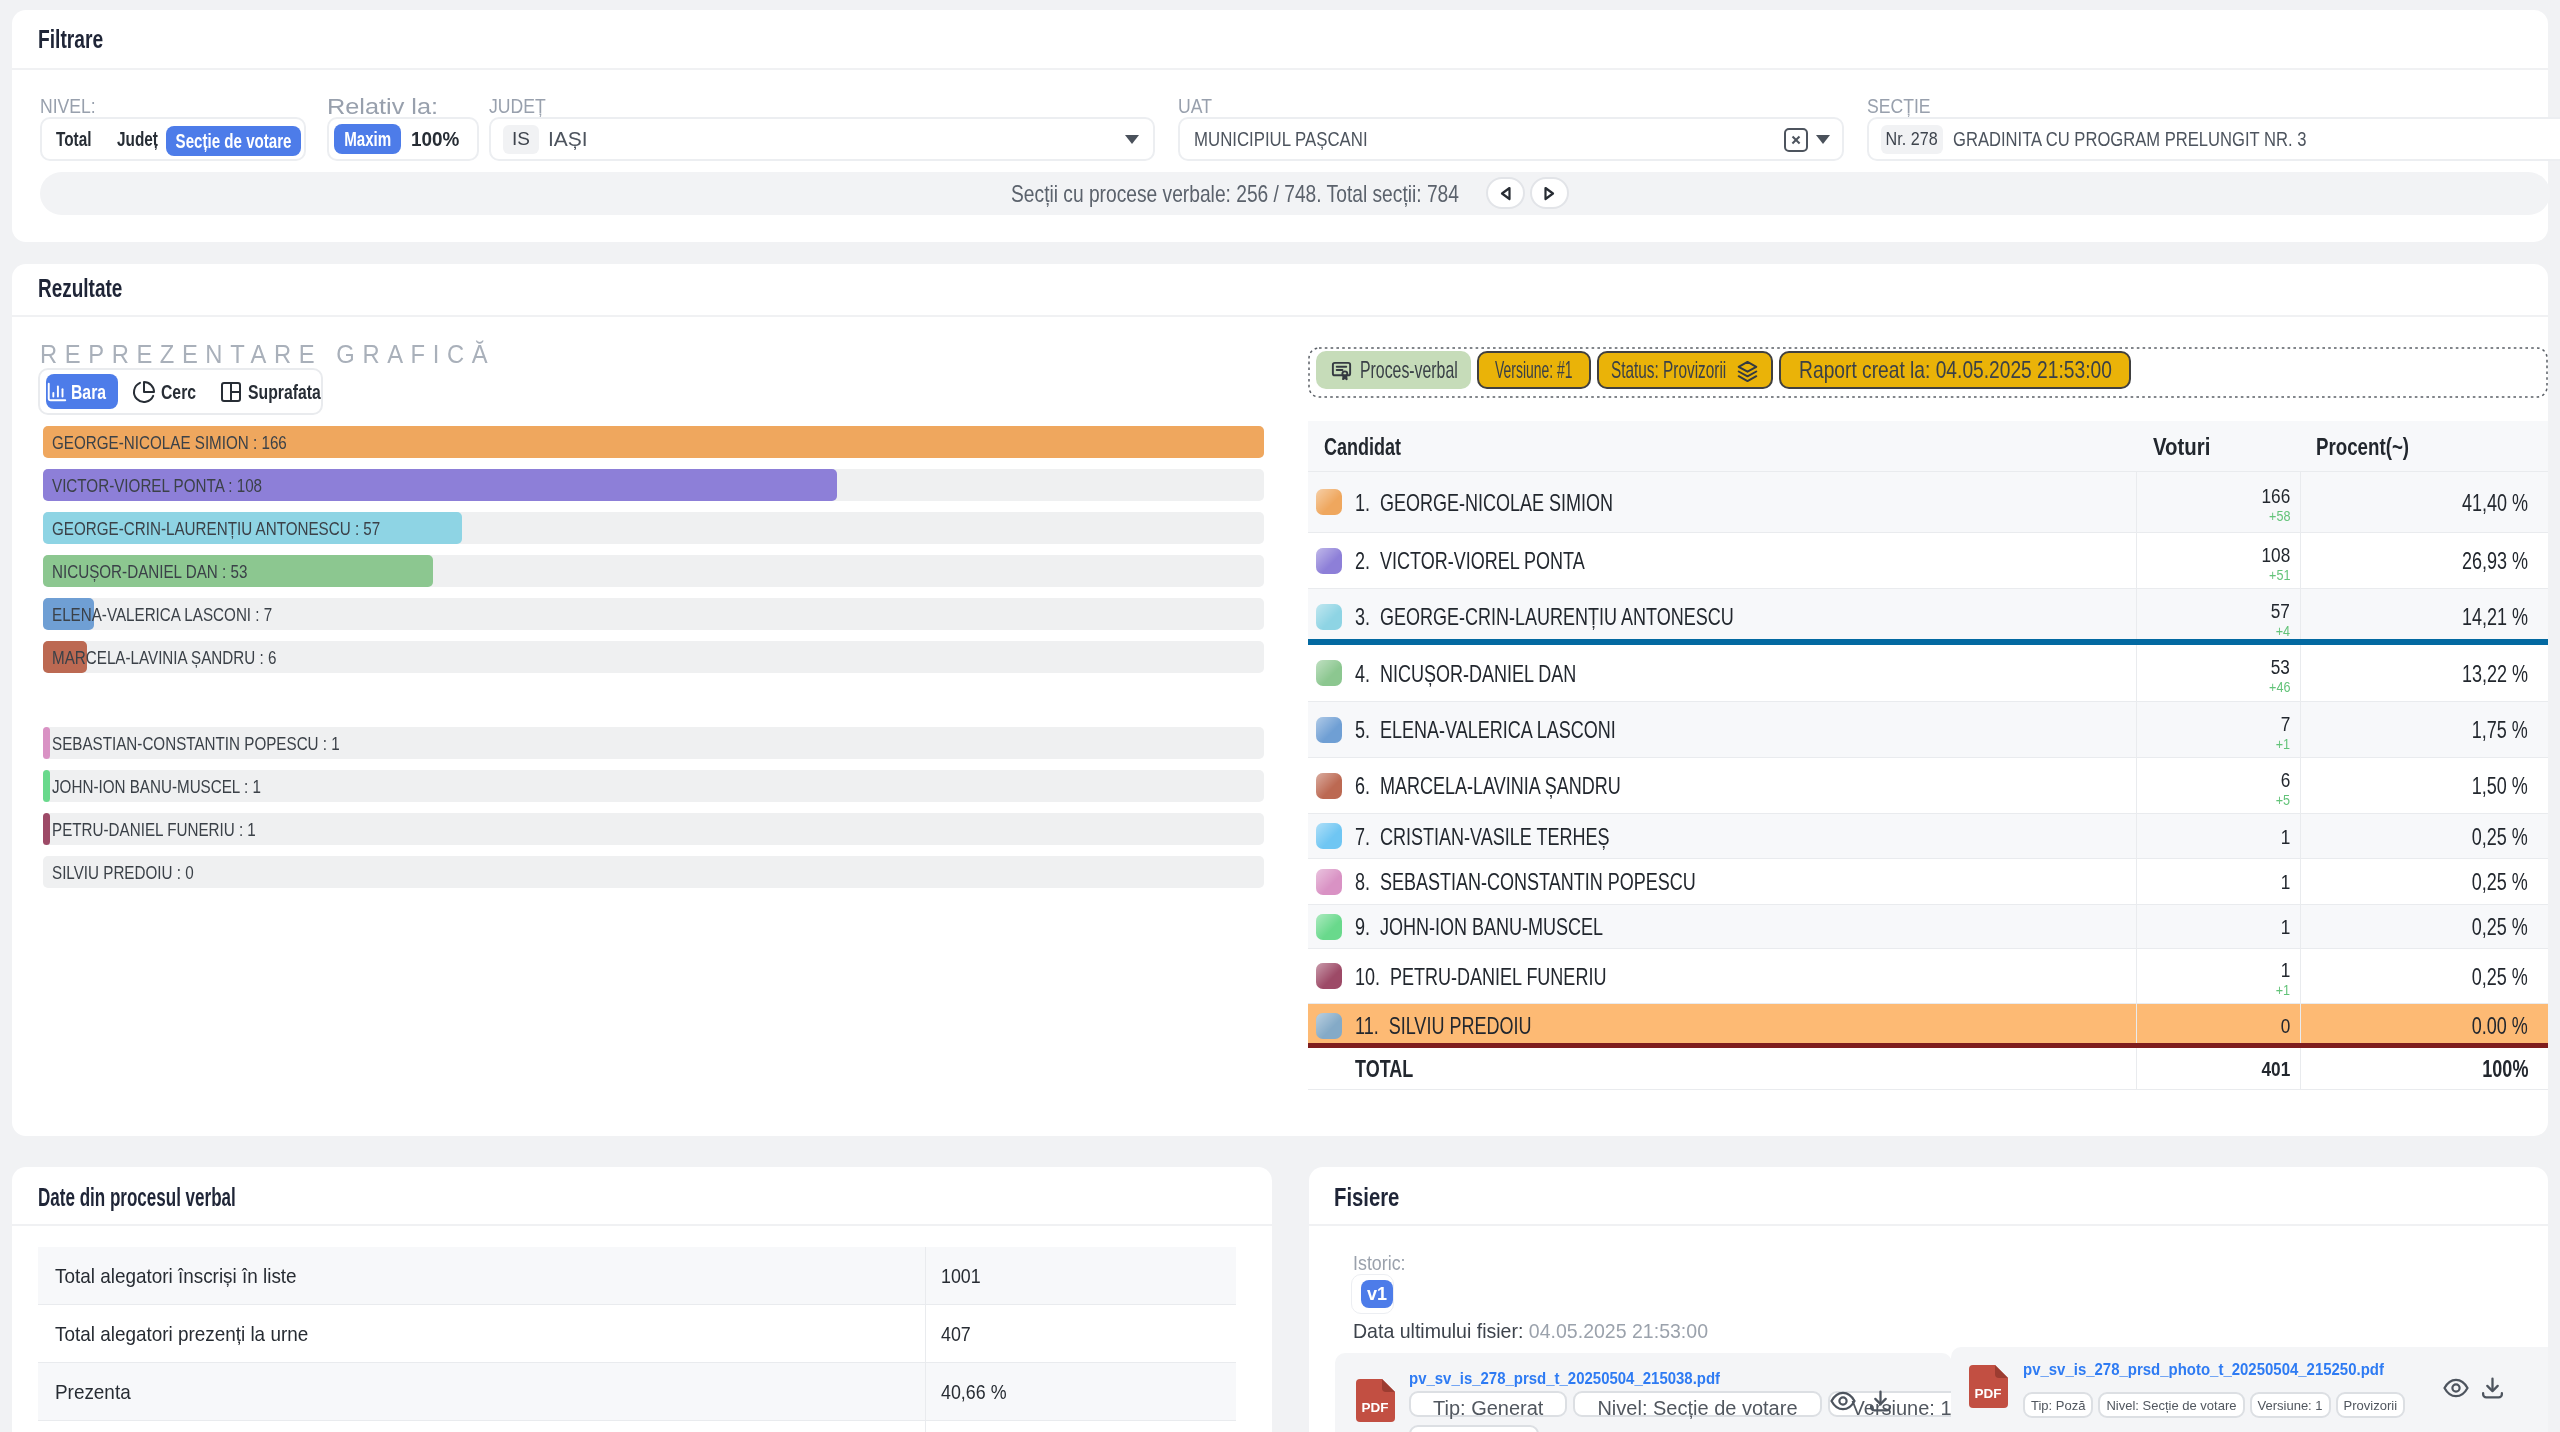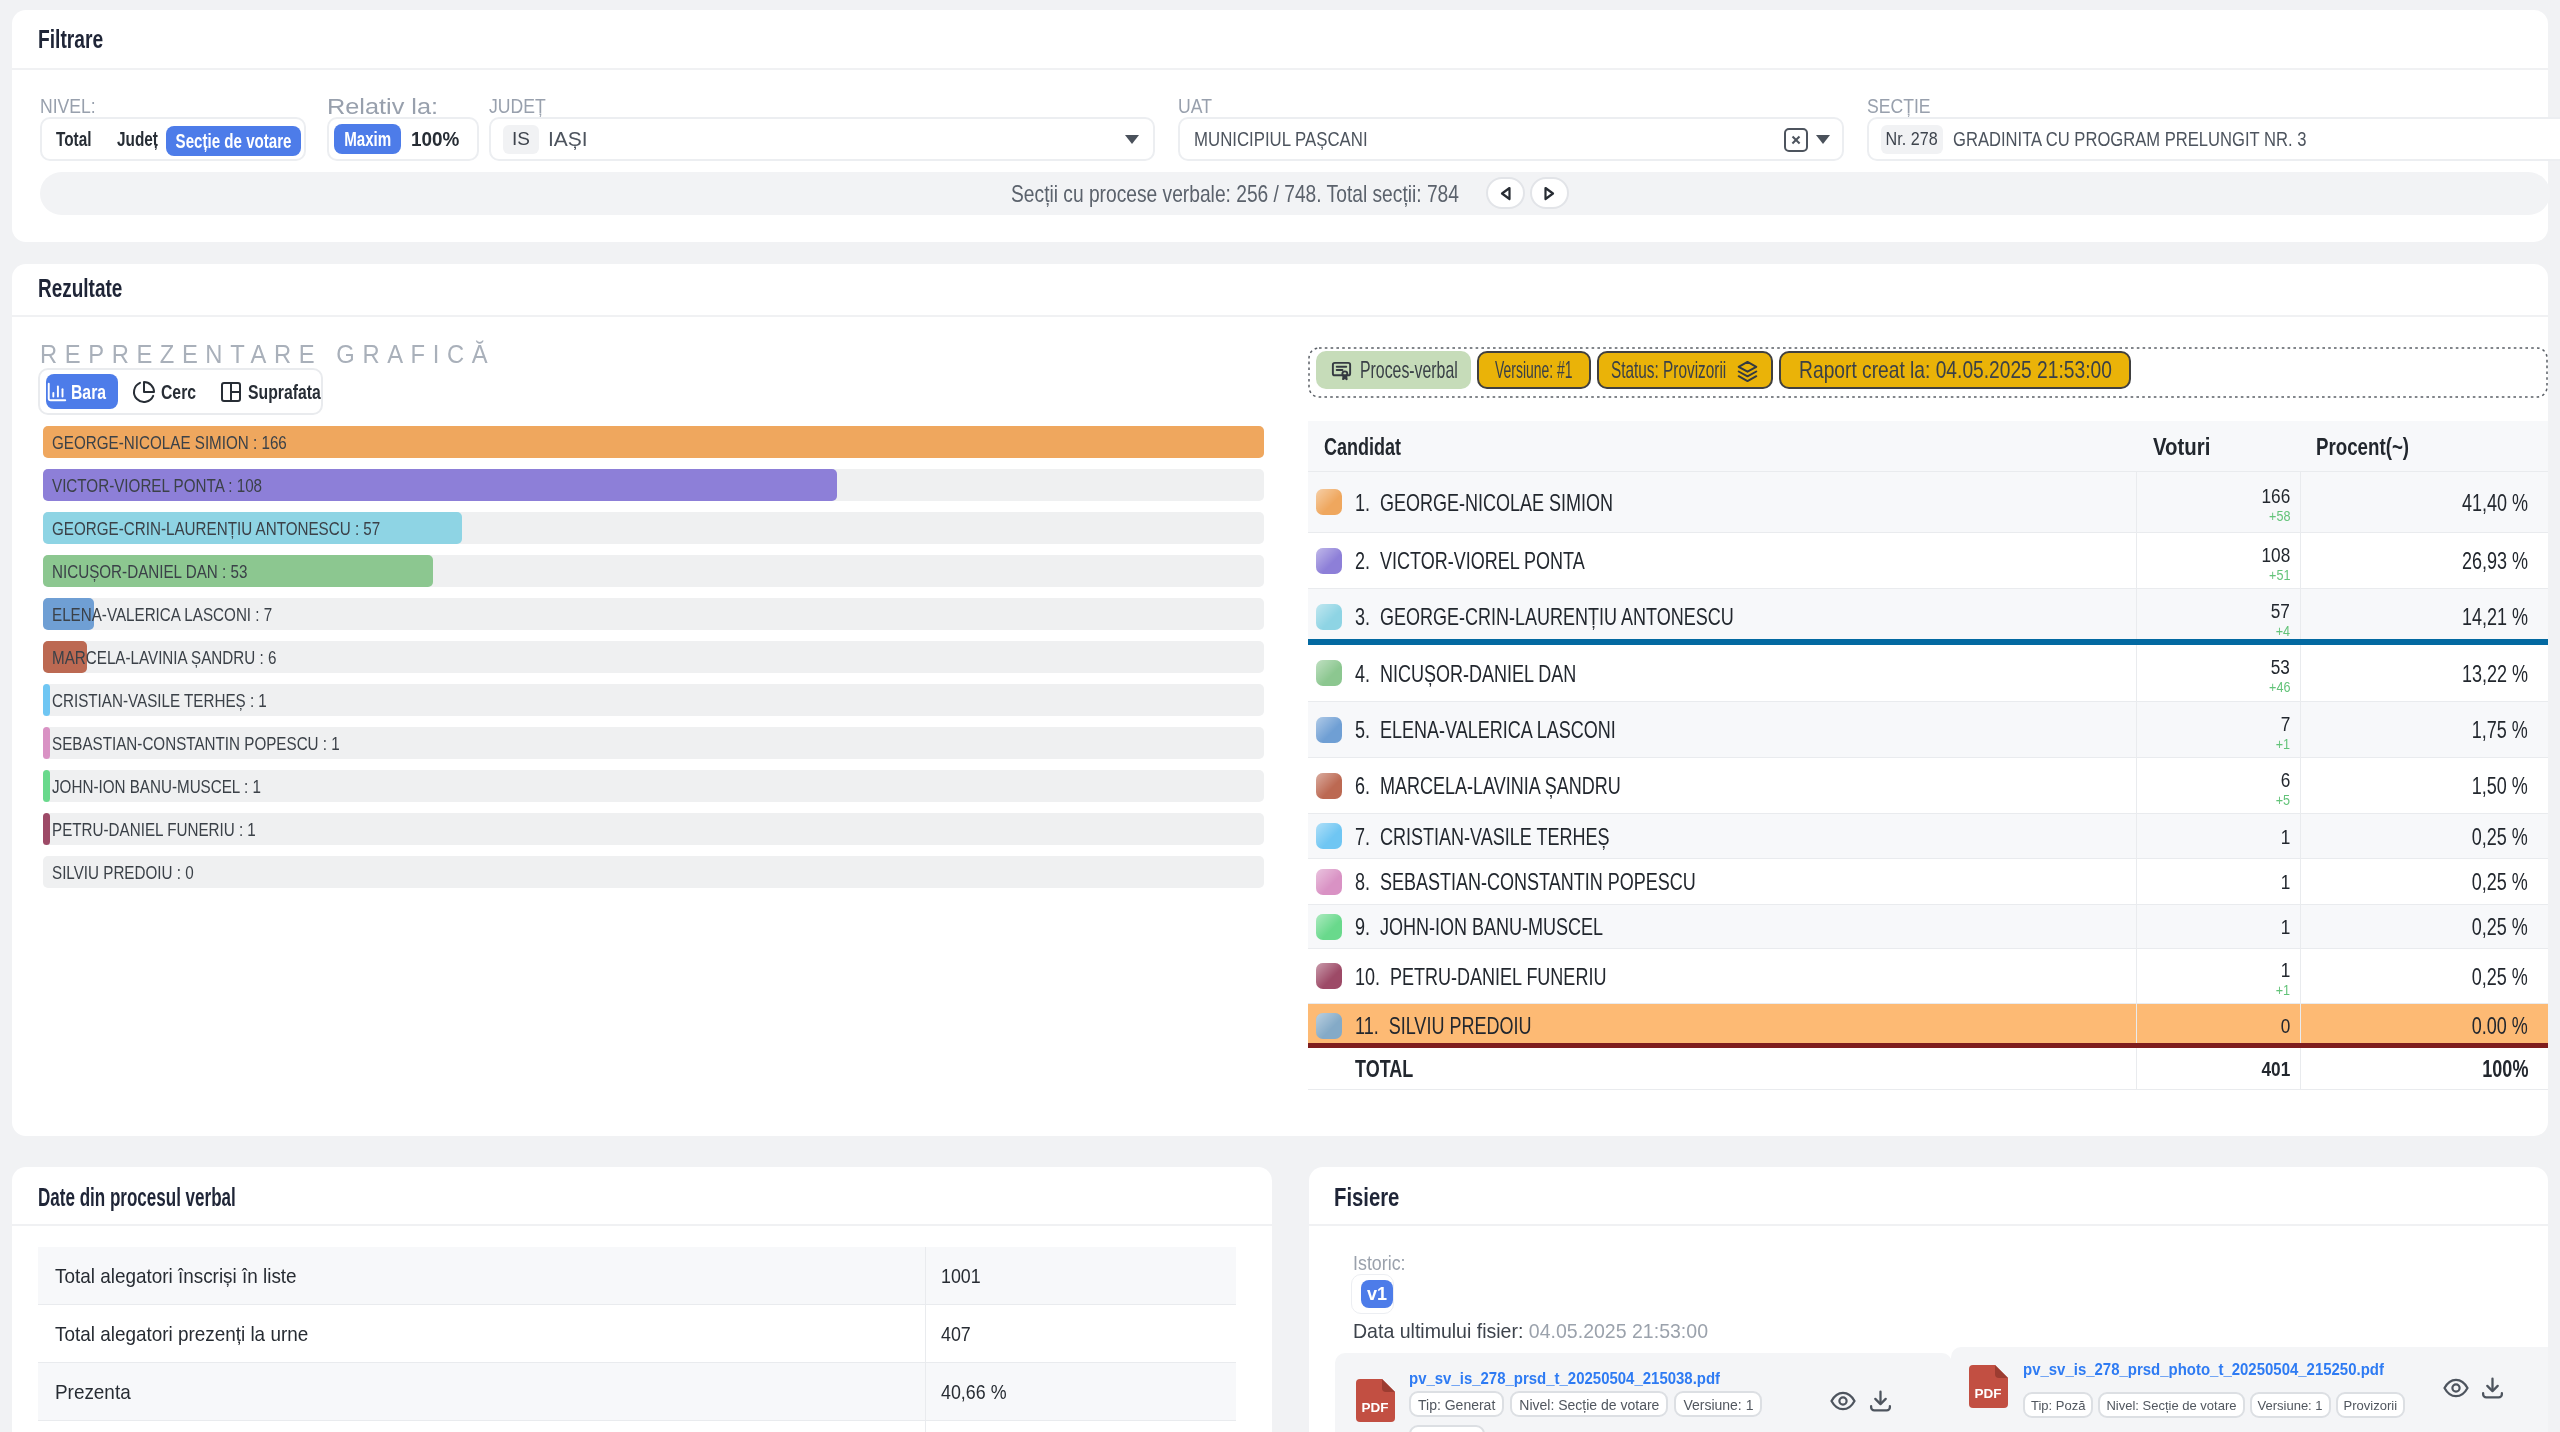--- a/index.html
+++ b/index.html
@@ -19,21 +19,21 @@
 .xsq{width:24px;height:24px;border:2.2px solid #4d545e;border-radius:5px;position:relative}
 .xsq:before,.xsq:after{content:"";position:absolute;left:5px;right:5px;top:46%;height:2.2px;background:#4d545e}
 .xsq:before{transform:rotate(45deg)}.xsq:after{transform:rotate(-45deg)}
 .bar-row{position:absolute;left:31px;width:1221px;height:32px;background:#eff0f1;border-radius:5px}
 .bar-fill{position:absolute;left:0;top:0;height:32px;border-radius:5px}
 .bar-lab{position:absolute;left:9px;top:0;height:32px;line-height:33px;font-size:19px;color:#3b4148;white-space:nowrap;transform:scaleX(.8);transform-origin:0 50%}
 .chip{border-radius:10px;display:flex;align-items:center;font-size:24px;color:#3a4047;white-space:nowrap}
 .wchip{background:#eab308;border:2px solid #404040}
 .sq{position:absolute;width:26px;height:26px;border-radius:7px}
 .sq:after{content:"";position:absolute;inset:0;border-radius:7px;background:linear-gradient(135deg,rgba(255,255,255,.45),rgba(255,255,255,0) 60%)}
-.tag{display:inline-block;background:#fff;border:2px solid #dcdfe3;border-radius:9px;font-size:14px;color:#51575f;padding:4px 7px;height:26px;white-space:nowrap;margin-right:6px}
+.tag{display:inline-block;background:#fff;border:2px solid #dcdfe3;border-radius:9px;font-size:20px;color:#51575f;padding:4px 22px;height:26px;white-space:nowrap;margin-right:6px}
 .tag.sm{font-size:13px;padding:4px 6px;margin-right:5px}
 .tc{font-size:24px;color:#22272e;position:absolute;white-space:nowrap}
 svg{display:block}
 </style></head><body>
 
 <div class="card" style="left:12px;top:10px;width:2536px;height:232px">
 <div class="ctitle" style="transform:scaleX(.74)">Filtrare</div>
 <div class="cdiv" style="top:58px"></div>
 <div class="flabel" style="left:28px;top:85px">NIVEL:</div>
 <div class="flabel" style="left:315px;top:84px;font-size:22px;transform:scaleX(1.15)">Relativ la:</div>
@@ -131,24 +131,20 @@
 <div class="bar-fill" style="width:390px;background:#8cc790"></div>
 <div class="bar-lab">NICUȘOR-DANIEL DAN : 53</div>
     </div>
 <div class="bar-row" style="top:334px">
 <div class="bar-fill" style="width:51px;background:#6f9fd4"></div>
 <div class="bar-lab">ELENA-VALERICA LASCONI : 7</div>
     </div>
 <div class="bar-row" style="top:377px">
 <div class="bar-fill" style="width:44px;background:#bc6952"></div>
 <div class="bar-lab">MARCELA-LAVINIA ȘANDRU : 6</div>
-    </div>
-<div class="bar-row" style="top:420px">
-<div class="bar-fill" style="width:7px;background:#6fc6f3"></div>
-<div class="bar-lab">CRISTIAN-VASILE TERHEȘ : 1</div>
     </div>
 <div class="bar-row" style="top:463px">
 <div class="bar-fill" style="width:7px;background:#d992c4"></div>
 <div class="bar-lab">SEBASTIAN-CONSTANTIN POPESCU : 1</div>
     </div>
 <div class="bar-row" style="top:506px">
 <div class="bar-fill" style="width:7px;background:#69d98c"></div>
 <div class="bar-lab">JOHN-ION BANU-MUSCEL : 1</div>
     </div>
 <div class="bar-row" style="top:549px">

